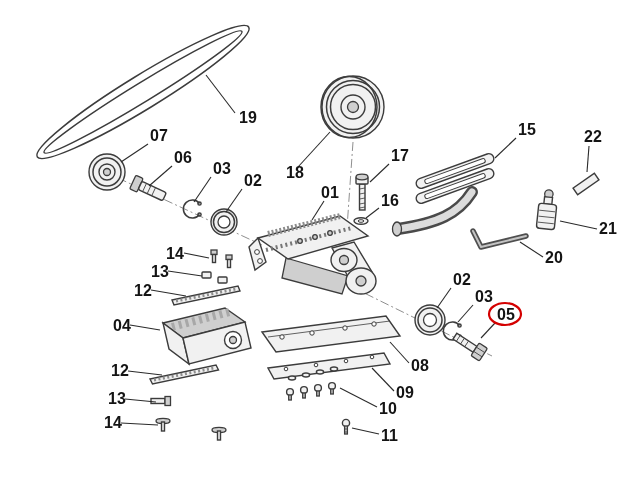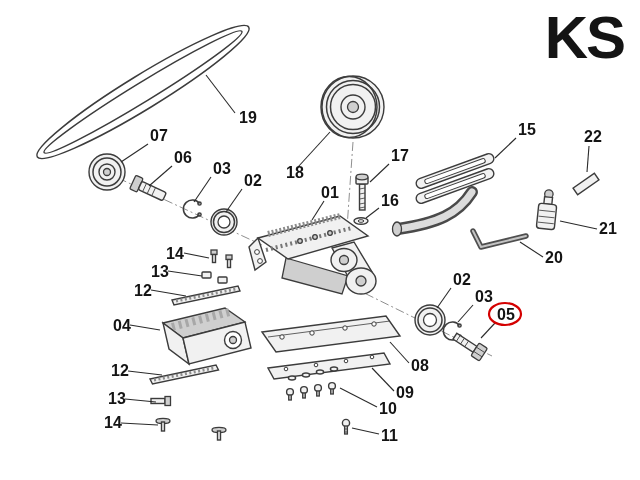--- a/index.html
+++ b/index.html
@@ -13,21 +13,20 @@
   .ol{fill:none;stroke:#3c3c3c;stroke-width:1.5;}
   .fl{fill:#f1f1f1;stroke:#3c3c3c;stroke-width:1.4;}
   .fm{fill:#cfcfcf;stroke:#3c3c3c;stroke-width:1.3;}
   .cl{fill:none;stroke:#8f8f8f;stroke-width:1;stroke-dasharray:9 3 2 3;}
   .tick{stroke:#3c3c3c;stroke-width:.8;}
 </style>
 </head>
 <body>
 
 <div class="stage">
-  <div class="brand">KS</div>
 
   <svg class="diagram" width="640" height="480" viewBox="0 0 640 480">
 
     <g>
       <line class="cl" x1="118" y1="178" x2="262" y2="245"></line>
       <line class="cl" x1="353" y1="142" x2="347" y2="228"></line>
       <line class="cl" x1="350" y1="286" x2="492" y2="356"></line>
     </g>
 
     <g transform="rotate(-31.5 143 92)">

